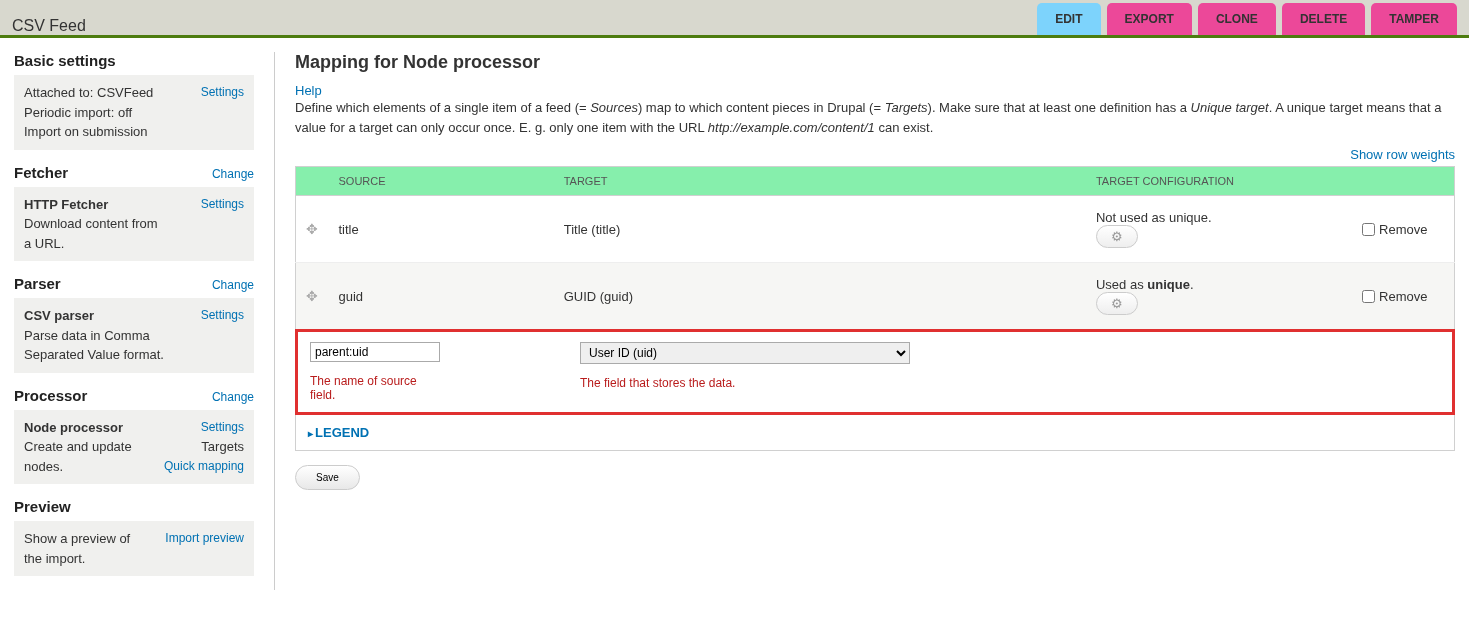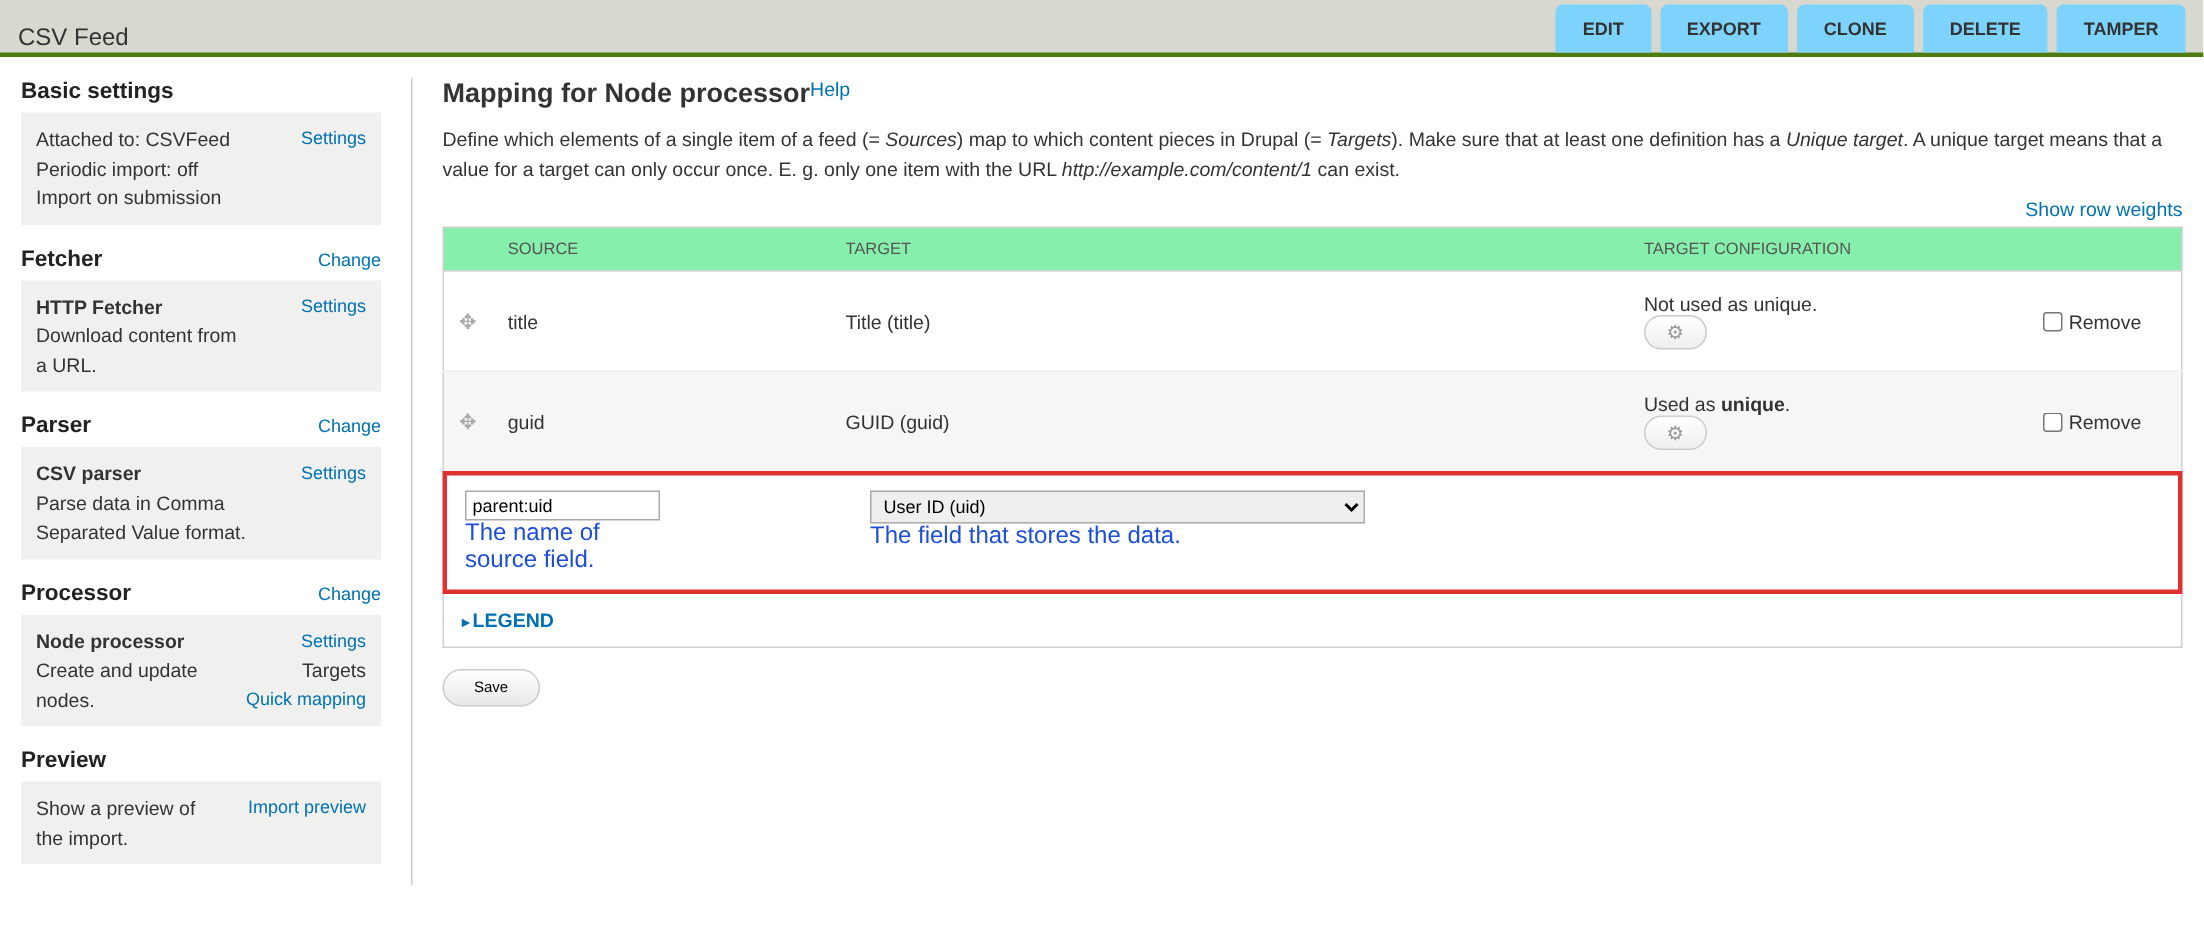--- a/index.html
+++ b/index.html
@@ -1,52 +1,52 @@
 <!DOCTYPE html>
 <html><head>
 <meta charset="utf-8">
 <style>
 * { box-sizing: border-box; margin: 0; padding: 0; }
 body { font-family: "Lucida Grande", Verdana, sans-serif; font-size: 13px; color: #333; background: #fff; }
 .topbar { background: #d8d8ce; height: 38px; display: flex; align-items: flex-end; justify-content: space-between; padding: 0 12px; border-bottom: 3px solid #4d7c0f; }
 .page-title { font-size: 16px; color: #333; font-weight: normal; }
 .tabs { display: flex; gap: 6px; align-self: flex-end; }
-.tab { background: #7dd3fc; color: #333; padding: 9px 18px; font-size: 12px; font-weight: bold; border-radius: 5px 5px 0 0; cursor: pointer; border: none; }
+.tab { background: #ec4899; color: #333; padding: 9px 18px; font-size: 12px; font-weight: bold; border-radius: 5px 5px 0 0; cursor: pointer; border: none; }
 .tab.active { background: #7dd3fc; }
 .layout { display: flex; padding: 14px; gap: 20px; }
 .sidebar { width: 240px; flex-shrink: 0; }
 .sideblock { margin-bottom: 14px; }
 .sideblock h3 { font-size: 15px; font-weight: bold; color: #222; margin-bottom: 6px; display: flex; justify-content: space-between; align-items: baseline; }
 .sidelink { color: #0071b3; font-size: 12px; font-weight: normal; cursor: pointer; }
 .sidecard { background: #f0f0ee; padding: 8px 10px; position: relative; line-height: 1.5; }
 .sidecard .links { position: absolute; right: 10px; top: 8px; text-align: right; line-height: 1.6; }
 .sidecard .links a { display: block; color: #0071b3; cursor: pointer; font-size: 12px; }
 .main { flex: 1; border-left: 1px solid #ccc; padding-left: 20px; }
-.main-head { display: flex; justify-content: flex-start; align-items: flex-start; }
+.main-head { display: flex; justify-content: space-between; align-items: flex-start; flex-direction: column; }
 .main h2 { font-size: 18px; font-weight: bold; margin-bottom: 10px; }
 .helplink { color: #0071b3; cursor: pointer; }
 .desc { line-height: 1.5; margin-bottom: 10px; }
 .desc em { font-style: italic; }
 .rowweights { text-align: right; margin-bottom: 4px; }
 .rowweights a { color: #0071b3; cursor: pointer; }
 table.mapping { width: 100%; border-collapse: collapse; border: 1px solid #d0d0d0; }
 table.mapping th { background: #86efac; text-align: left; padding: 8px 10px; font-size: 11px; font-weight: normal; color: #555; text-transform: uppercase; border-bottom: 1px solid #d0d0d0; }
 table.mapping td { padding: 14px 10px; vertical-align: middle; border-bottom: 1px solid #eee; }
 tr.odd { background: #fff; }
 tr.even { background: #f6f6f4; }
 .drag { color: #aaa; cursor: move; font-size: 14px; }
 .gearbtn { display: inline-block; background: linear-gradient(#fff,#eee); border: 1px solid #ccc; border-radius: 14px; padding: 3px 14px; color: #999; cursor: pointer; }
 .remove { display: flex; align-items: center; gap: 4px; }
 .remove input { margin: 0; }
 .addrow { border: 3px solid #e03030; padding: 10px 12px; margin-top: -1px; background: #fff; display: flex; gap: 20px; position: relative; z-index: 2; }
 .addcol { flex: 1; max-width: 340px; }
 .addcol.target { max-width: 340px; }
 .addcol input, .addcol select { width: 100%; padding: 2px 4px; font-size: 12px; border: 1px solid #aaa; }
 .addcol select { width: 330px; }
-.addcol .help { color: #1d4ed8; font-size: 16px; margin-top: 0; }
+.addcol .help { color: #b91c1c; font-size: 12px; margin-top: 12px; }
 .legend-row { border: 1px solid #d0d0d0; border-top: none; padding: 10px 12px; }
 .legend-row a { color: #0071b3; font-weight: bold; cursor: pointer; }
 .legend-row .tri { font-size: 10px; margin-right: 2px; }
 .savebtn { margin-top: 14px; background: linear-gradient(#fff,#e8e8e8); border: 1px solid #ccc; border-radius: 18px; padding: 6px 20px; font-size: 10px; cursor: pointer; }
 .col-drag { width: 28px; }
 .col-source { width: 220px; }
 .col-target { width: 520px; }
 .col-config { width: 260px; }
 .col-remove { width: 100px; }
 .strong { font-weight: bold; }

